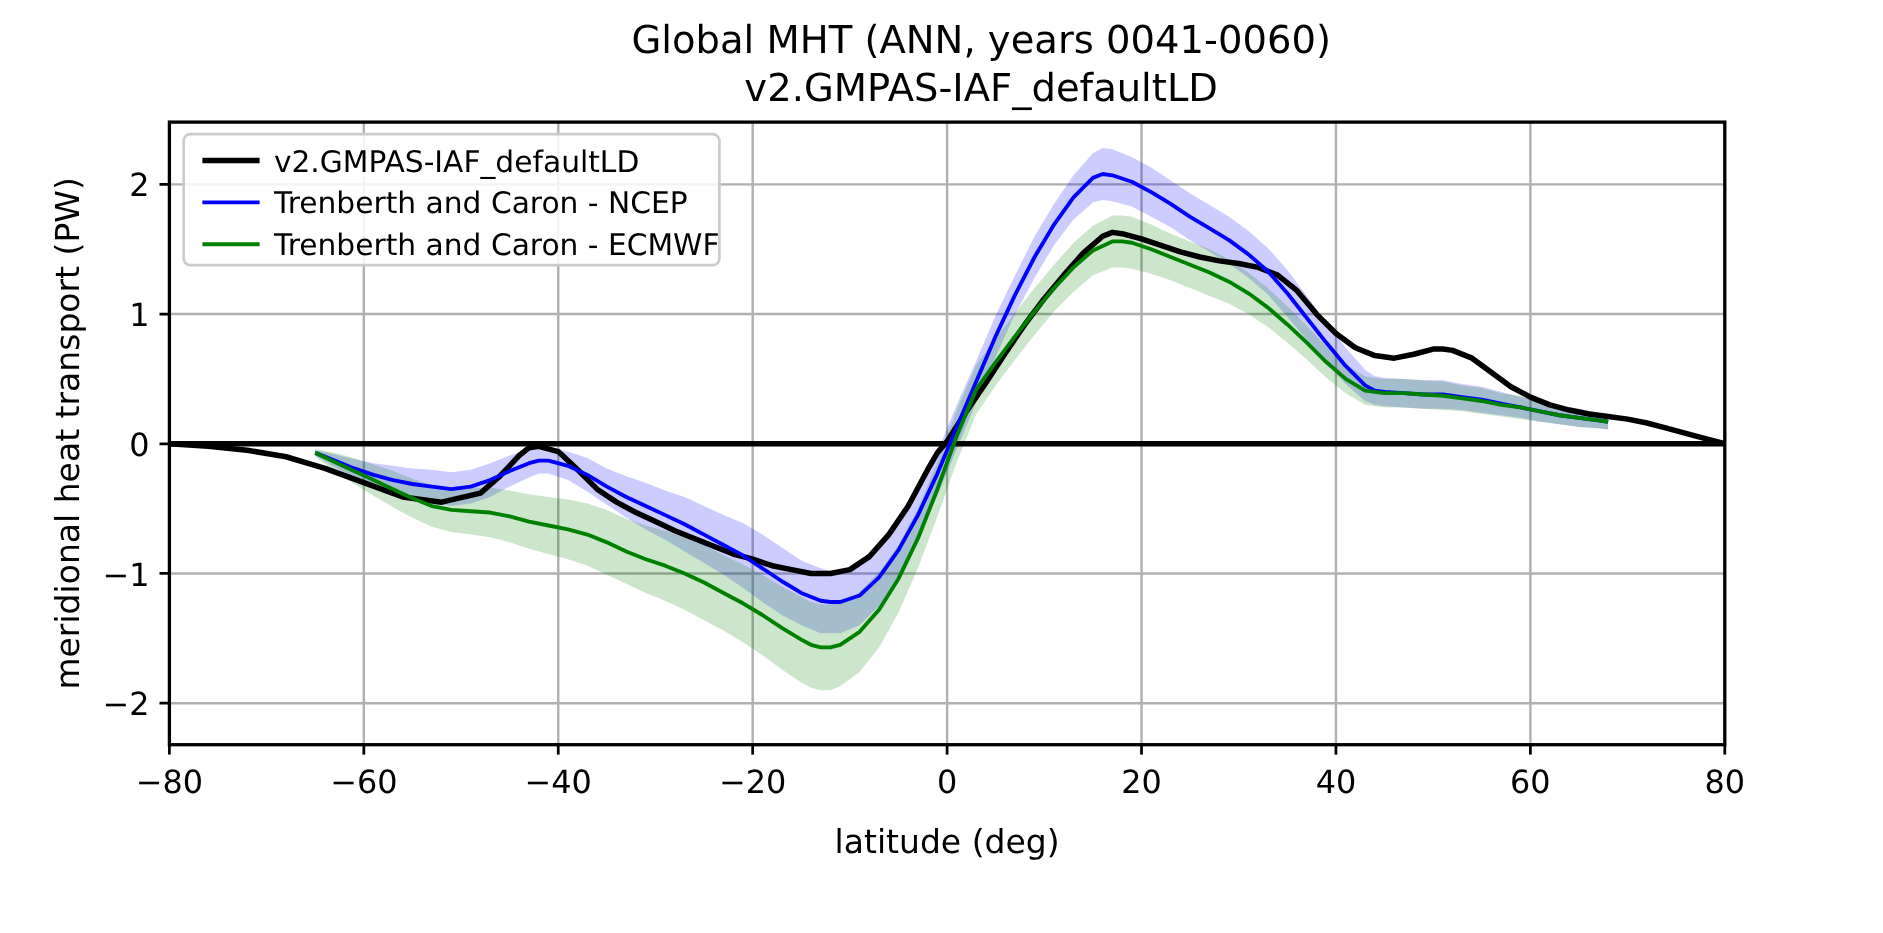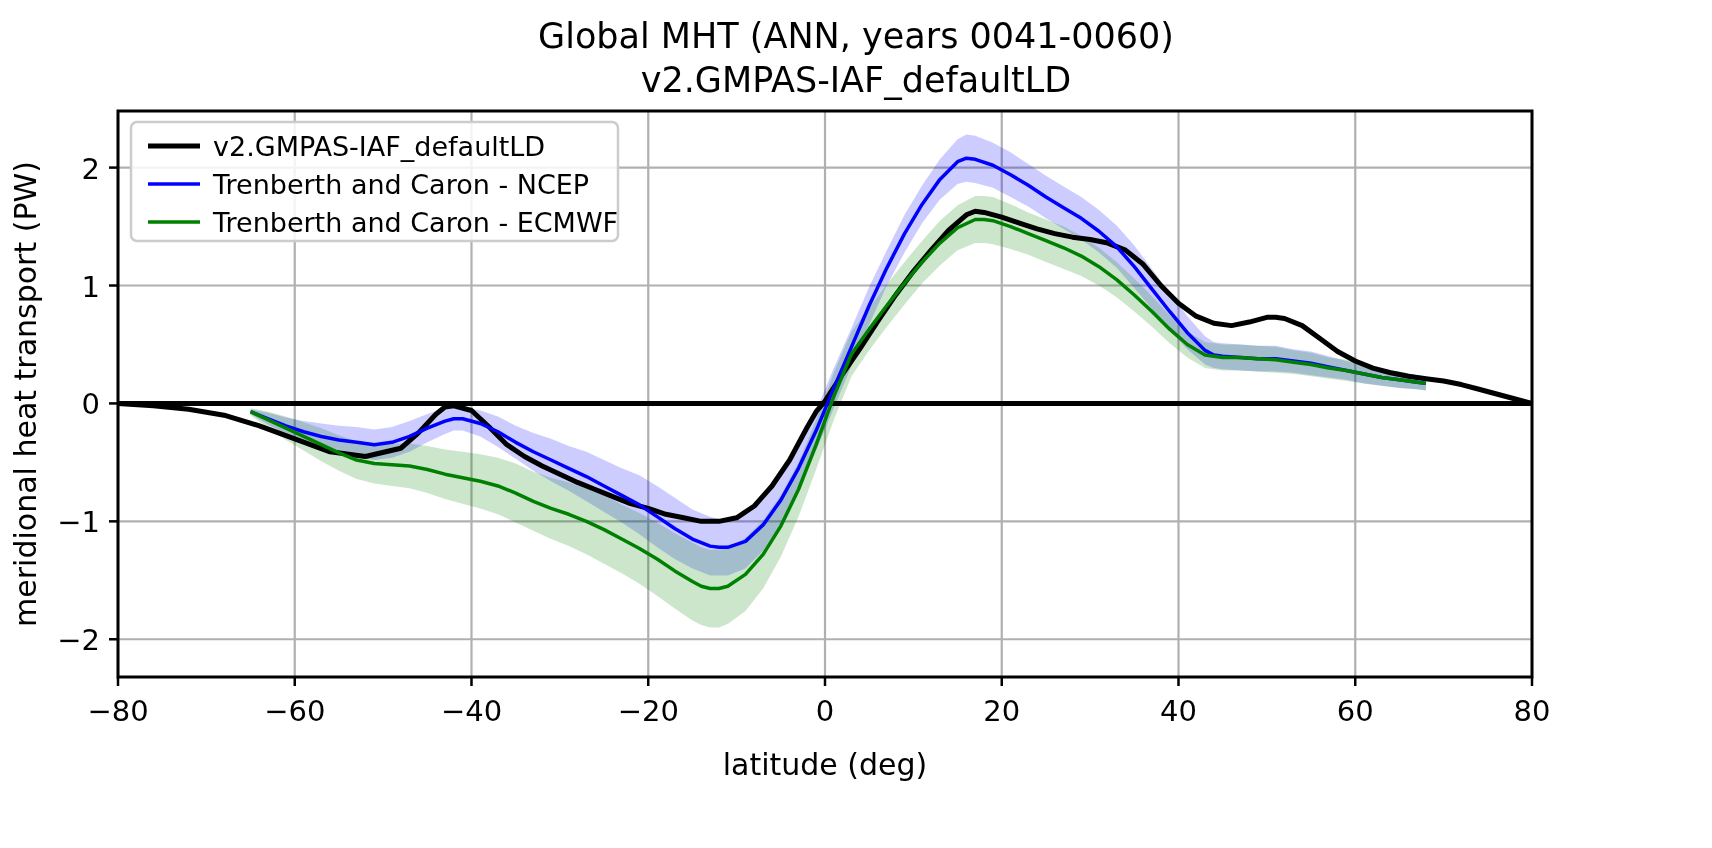--- a/index.html
+++ b/index.html
@@ -11,20 +11,21 @@
     width: 1712px;
     height: 848px;
     font-family: "DejaVu Sans", sans-serif;
     overflow: hidden;
   }
   #figure {
     position: relative;
     width: 1356px;
     height: 848px;
     background: #ffffff;
+    padding-left: 36px;
   }
   #chart-svg {
     display: block;
     width: 1712px;
     height: 848px;
   }
   .title-text {
     font-family: "DejaVu Sans", sans-serif;
     font-size: 35px;
     fill: #000000;

